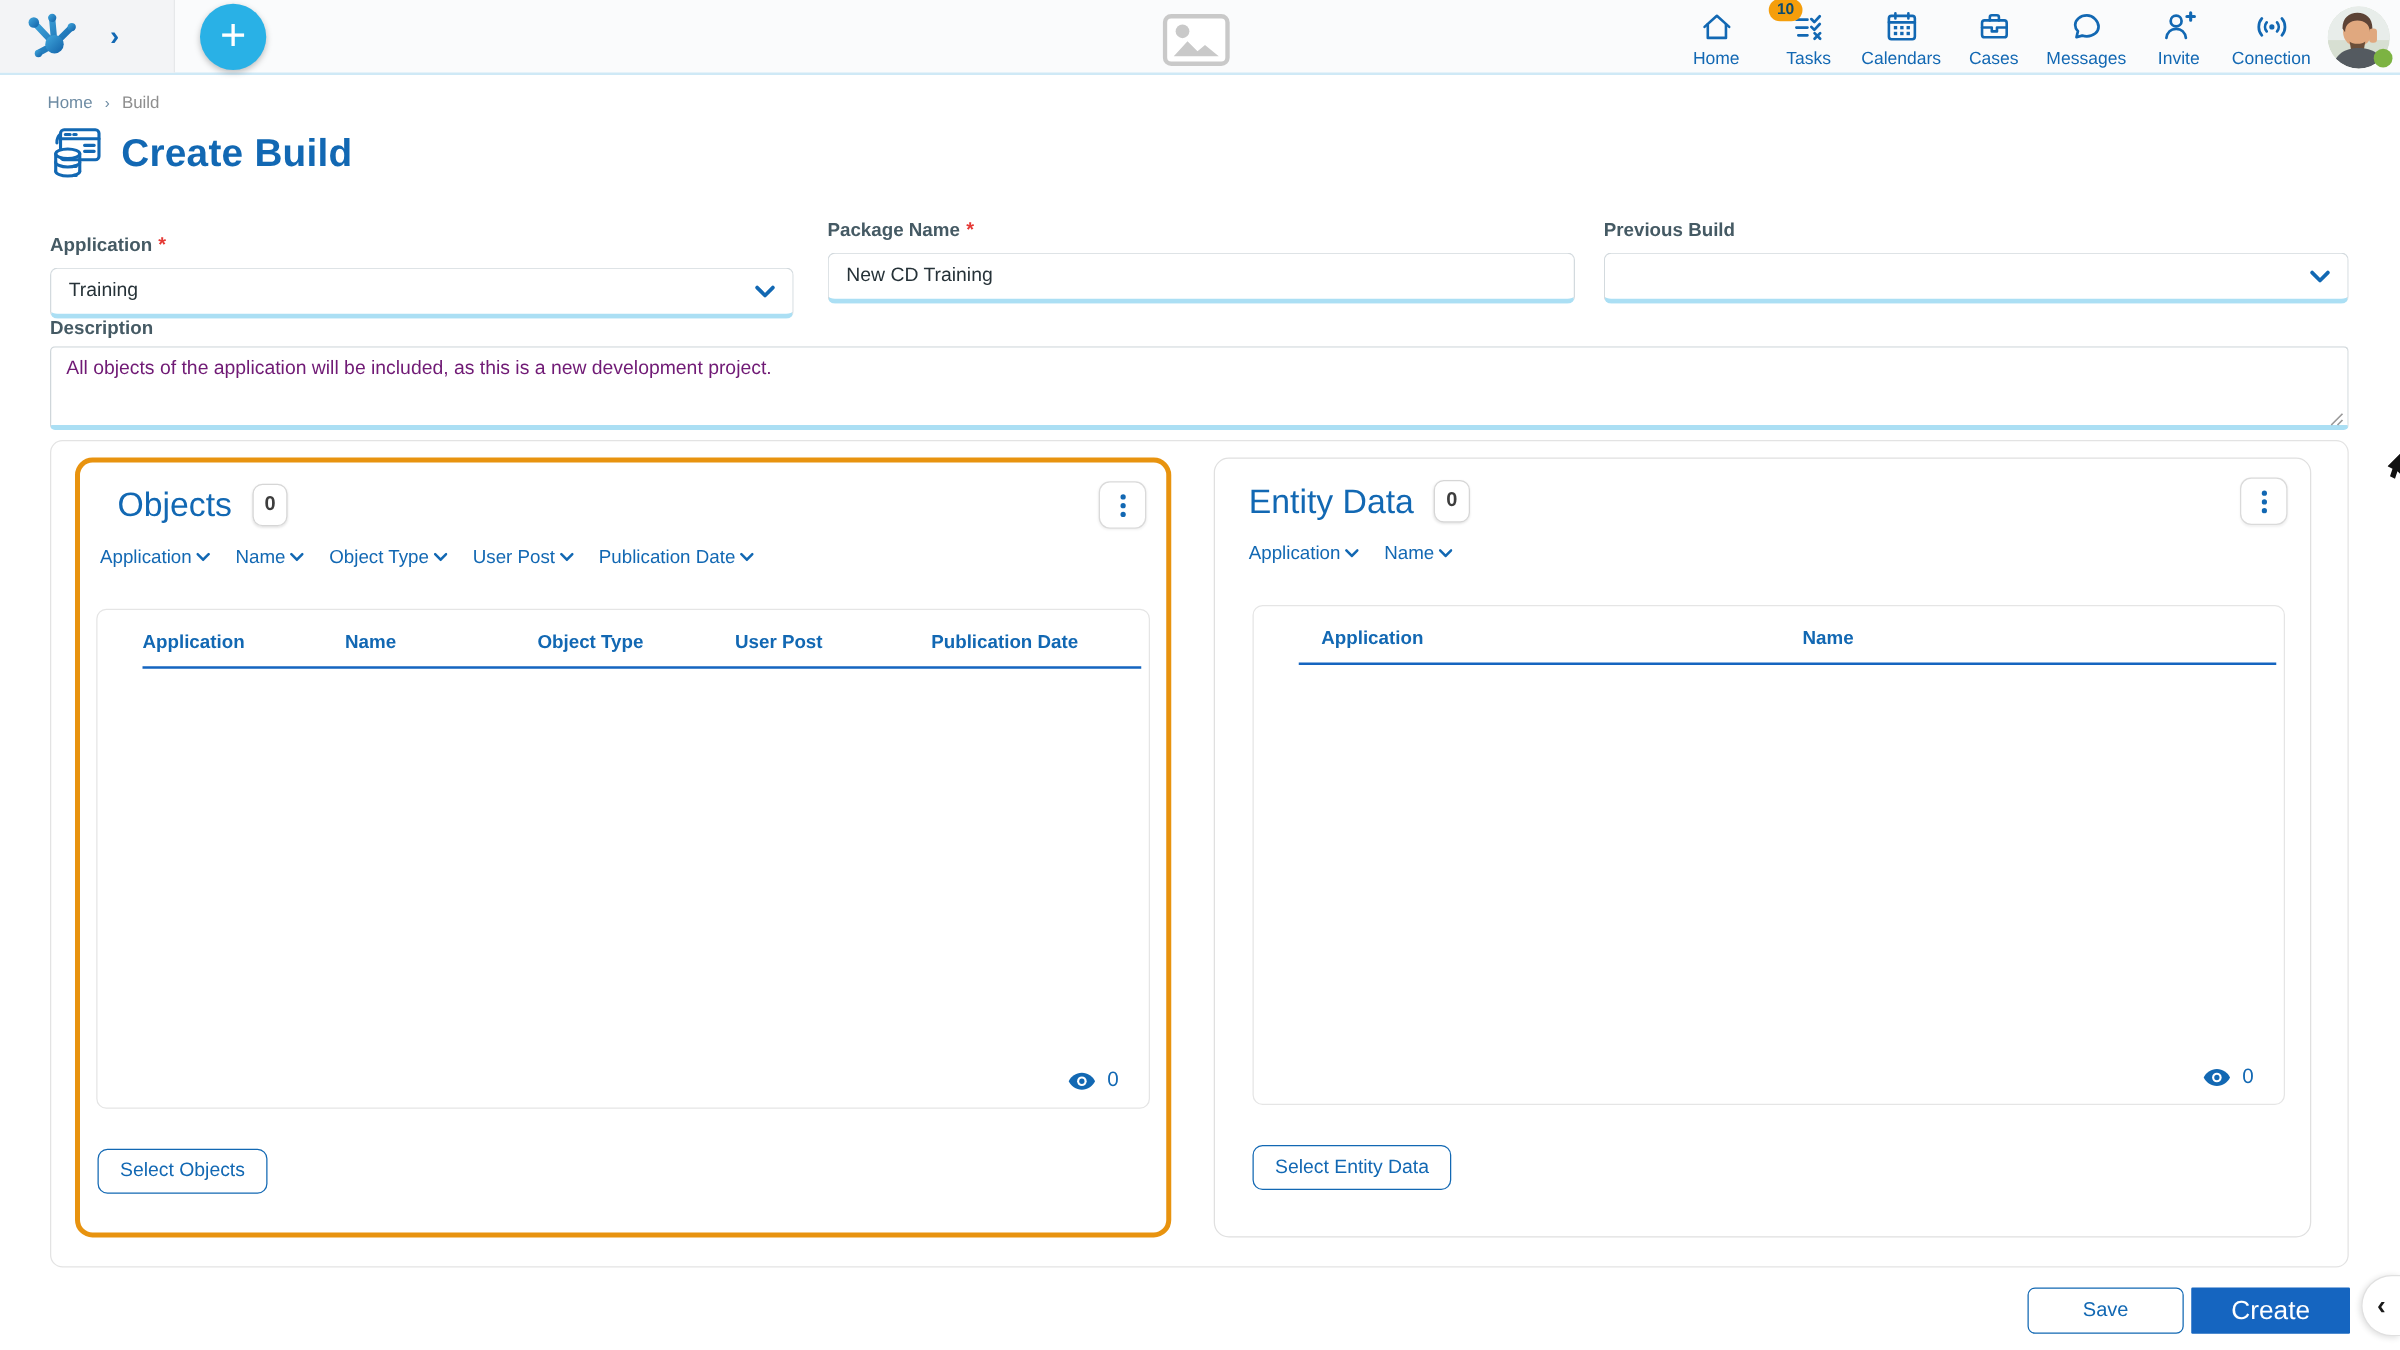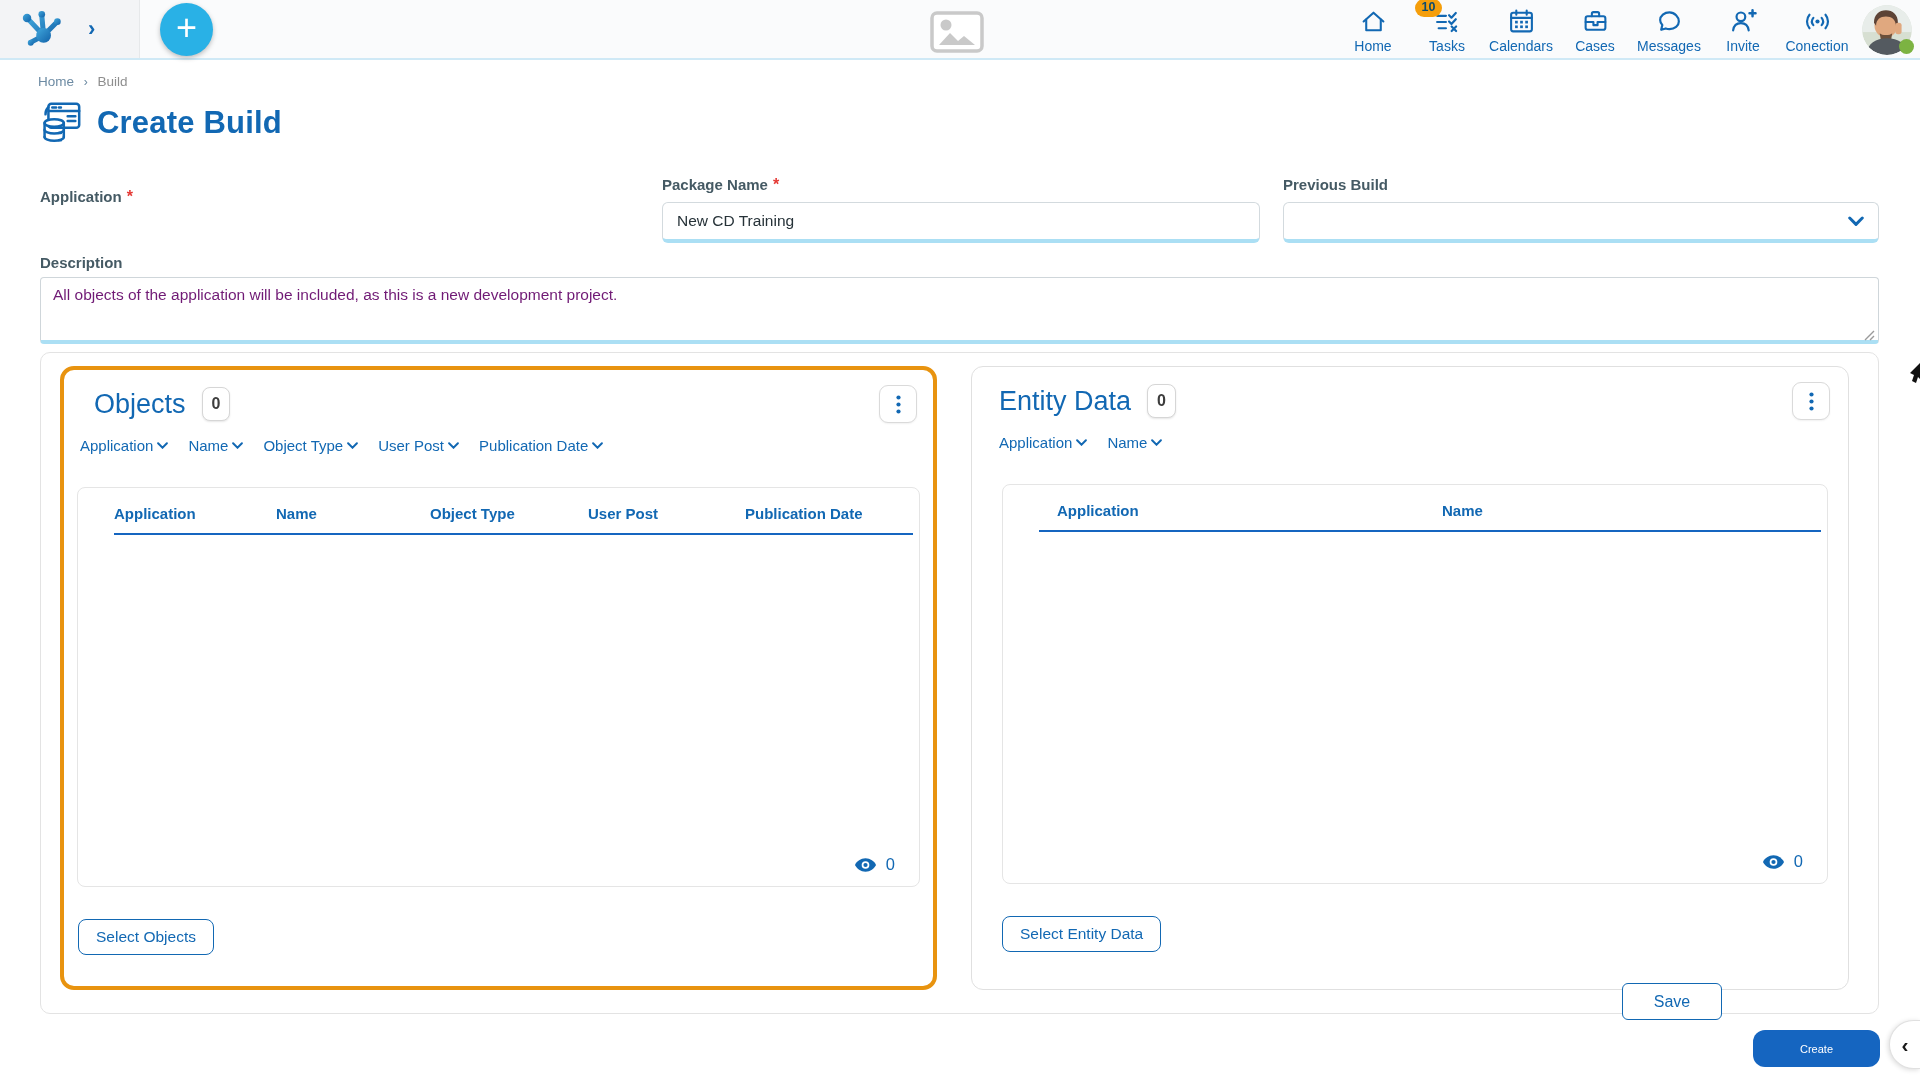--- a/index.html
+++ b/index.html
@@ -97,26 +97,26 @@
   .tbody { min-height:10px; }
   .eye-row { position:absolute; right:24px; bottom:12px; display:flex; align-items:center;
              gap:9px; font-size:16.5px; color:#1268b3; cursor:pointer; }
   .select-btn { position:absolute; top:549px; height:36px; padding:0 17px;
                 border:1.5px solid #1268b3; border-radius:8px; background:#fff;
                 color:#1268b3; font-size:15.5px; font-family:inherit; cursor:pointer; }
   .panel-objects .select-btn { left:14px; }
   .panel-entity  .select-btn { left:30px; }
 
   
-  .save-btn { position:absolute; left:1622px; top:983px; width:100px; height:37px;
+  .save-btn { position:absolute; left:1622px; top:1030px; width:125px; height:37px;
               border:1px solid #1268b3; border-radius:6px; background:#fff; color:#1268b3;
               font-size:16px; font-family:inherit; cursor:pointer; }
   .create-btn { position:absolute; left:1753px; top:1030px; width:127px; height:37px;
-                border:none; border-radius:12px; background:#1565c0; color:#fff;
-                font-size:11px; font-family:inherit; cursor:pointer; }
+                border:none; border-radius:1px; background:#1565c0; color:#fff;
+                font-size:21px; font-family:inherit; cursor:pointer; }
   .collapse-tab { position:absolute; right:0; top:1020px; width:31px; height:49px;
                   background:#fff; border:1px solid #e0e0e0; border-right:none;
                   border-radius:25px 0 0 25px; box-shadow:-1px 1px 5px rgba(0,0,0,.14);
                   display:flex; align-items:center; justify-content:center;
                   font-size:21px; font-weight:700; color:#1a1a1a; cursor:pointer; }
   .cursor-mark { position:absolute; right:0; top:363px; }
 </style>
 </head>
 <body>
 
@@ -274,20 +274,28 @@
       <path d="M11 26v14.5M31 26v14.5" fill="#fff"></path>
       <path d="M11 40.5a10 4 0 0 0 20 0M11 33a10 4 0 0 0 20 0" fill="#fff"></path>
       <path d="M26 36.5h2M26 44h2"></path>
     </svg>
   </span>
   <h1 class="page-title">Create Build</h1>
 </div>
 
 <div class="field f1">
   <span class="field-label">Application</span><span class="req">*</span>
+  <div class="fbox">
+    <span>Training</span>
+    <span class="chev">
+      <svg width="16" height="11" viewBox="0 0 14 9" fill="none" stroke="#1268b3" stroke-width="2.6" stroke-linecap="round" stroke-linejoin="round">
+          <path d="M1.5 1.5 7 7l5.5-5.5"></path>
+        </svg>
+    </span>
+  </div>
 </div>
 
 <div class="field f2">
   <span class="field-label">Package Name</span><span class="req">*</span>
   <div class="fbox">
     <input type="text" value="New CD Training" style="">
   </div>
 </div>
 
 <div class="field f3">

